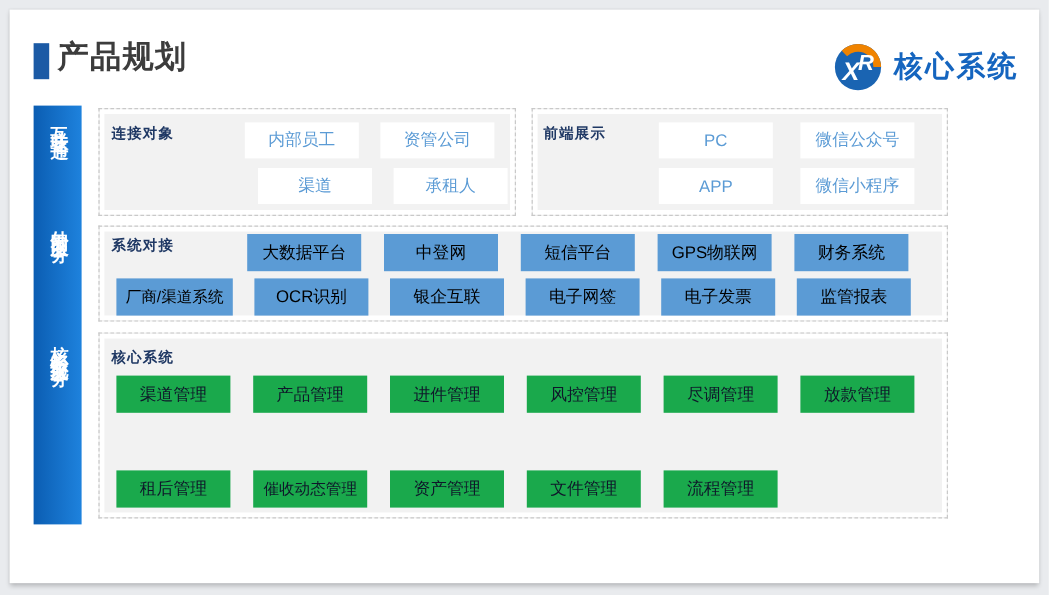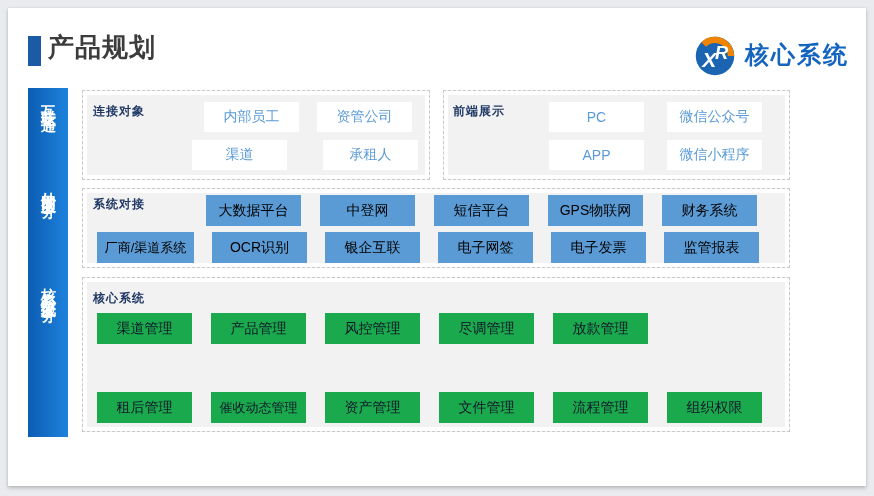--- a/index.html
+++ b/index.html
@@ -83,21 +83,21 @@
   <div class="rail-label" style="top:92px">外围服务</div>
   <div class="rail-label" style="top:188px">核心系统服务</div>
 </div>
 
 <div class="section sec-connection">
   <div class="sec-label" style="left:10px; top:12px">连接对象</div>
   <div class="row" style="left:121px; top:11px; gap:18px">
     <div class="chip chip-white">内部员工</div>
     <div class="chip chip-white">资管公司</div>
   </div>
-  <div class="row" style="left:109px; top:49px; gap:36px">
+  <div class="row" style="left:132px; top:49px; gap:18px">
     <div class="chip chip-white">渠道</div>
     <div class="chip chip-white">承租人</div>
   </div>
 </div>
 
 <div class="section sec-frontend">
   <div class="sec-label" style="left:9px; top:12px">前端展示</div>
   <div class="row" style="left:105px; top:11px; gap:23px">
     <div class="chip chip-white">PC</div>
     <div class="chip chip-white">微信公众号</div>
@@ -125,25 +125,25 @@
     <div class="chip chip-blue">电子发票</div>
     <div class="chip chip-blue">监管报表</div>
   </div>
 </div>
 
 <div class="section sec-core">
   <div class="sec-label" style="left:10px; top:12px">核心系统</div>
   <div class="row" style="left:14px; top:35px; gap:19px">
     <div class="chip chip-green">渠道管理</div>
     <div class="chip chip-green">产品管理</div>
+    <div class="chip chip-green">进件管理</div>
     <div class="chip chip-green">风控管理</div>
     <div class="chip chip-green">尽调管理</div>
     <div class="chip chip-green">放款管理</div>
   </div>
   <div class="row" style="left:14px; top:114px; gap:19px">
     <div class="chip chip-green">租后管理</div>
     <div class="chip chip-green" style="font-size:13px">催收动态管理</div>
     <div class="chip chip-green">资产管理</div>
     <div class="chip chip-green">文件管理</div>
     <div class="chip chip-green">流程管理</div>
-    <div class="chip chip-green">组织权限</div>
   </div>
 </div>
 
 </body></html>

